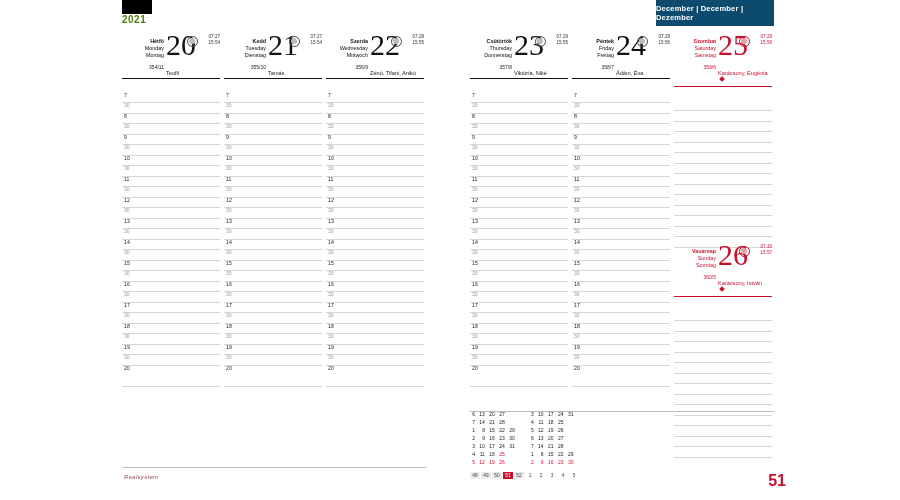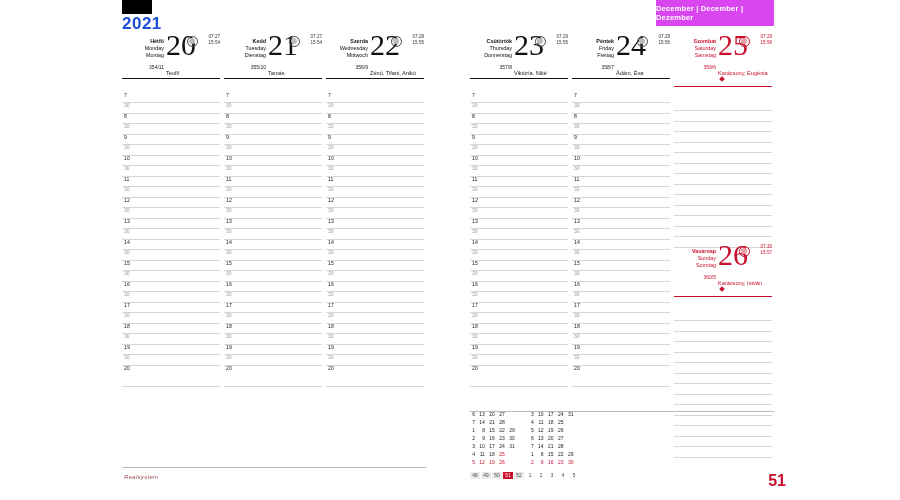--- a/index.html
+++ b/index.html
@@ -12,25 +12,25 @@
     overflow:hidden;
   }
   .page{position:absolute;left:0;top:0;width:900px;height:500px;}
 
   
   .black-block{
     position:absolute;left:122px;top:0;width:30px;height:14px;background:#000;
   }
   .year{
     position:absolute;left:122px;top:14px;
-    font-size:17px;font-weight:bold;letter-spacing:.5px;color:#1d4ed8;
+    font-size:10px;font-weight:bold;letter-spacing:.5px;color:#4d7c0f;
   }
   .month-banner{
     position:absolute;left:656px;top:0;width:118px;height:26px;
-    background:#d946ef;color:#fff;
+    background:#0c4a6e;color:#fff;
     font-size:7.5px;font-weight:bold;
     display:flex;align-items:center;justify-content:center;
     letter-spacing:.2px;
   }
 
   
   .col{position:absolute;top:30px;width:197px;}
   .col-1{left:122px;}
   .col-2{left:224px;}
   .col-3{left:326px;}

